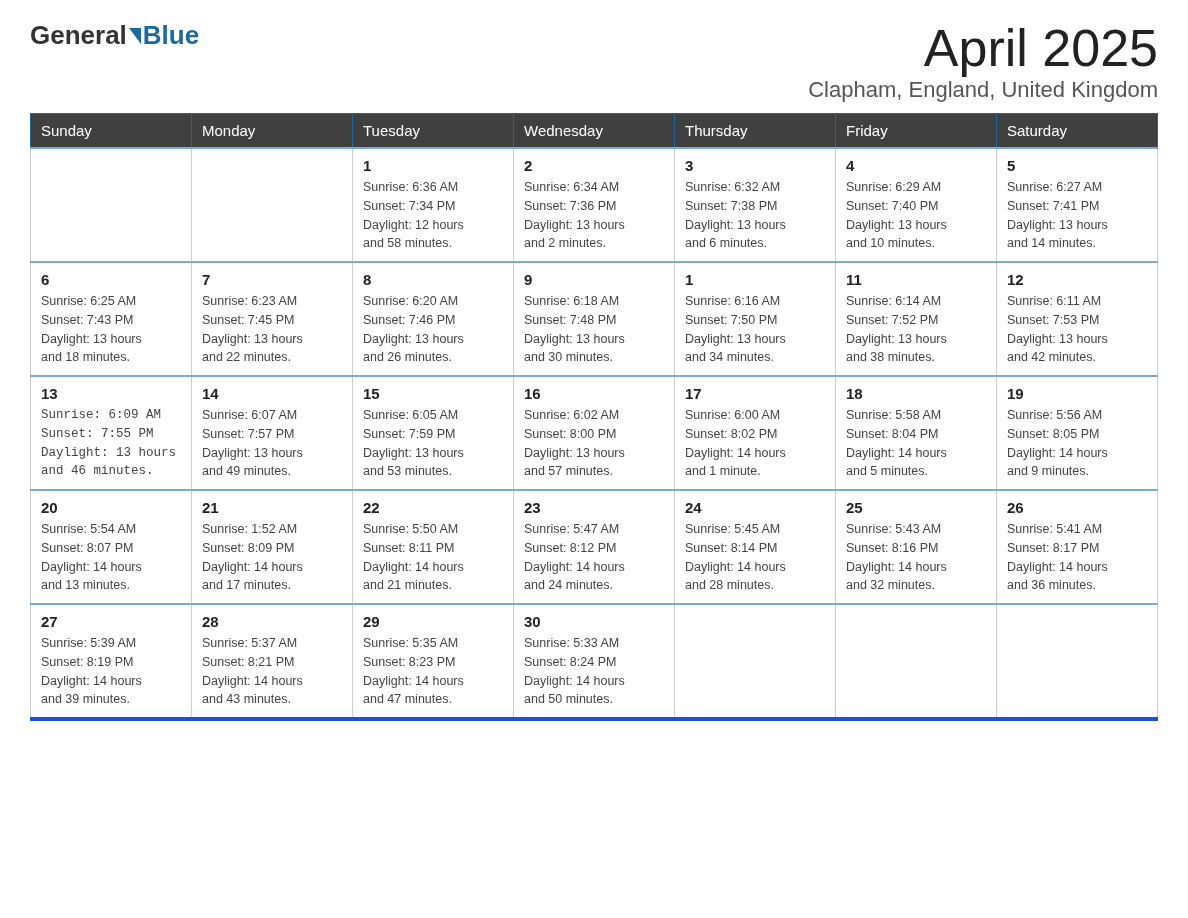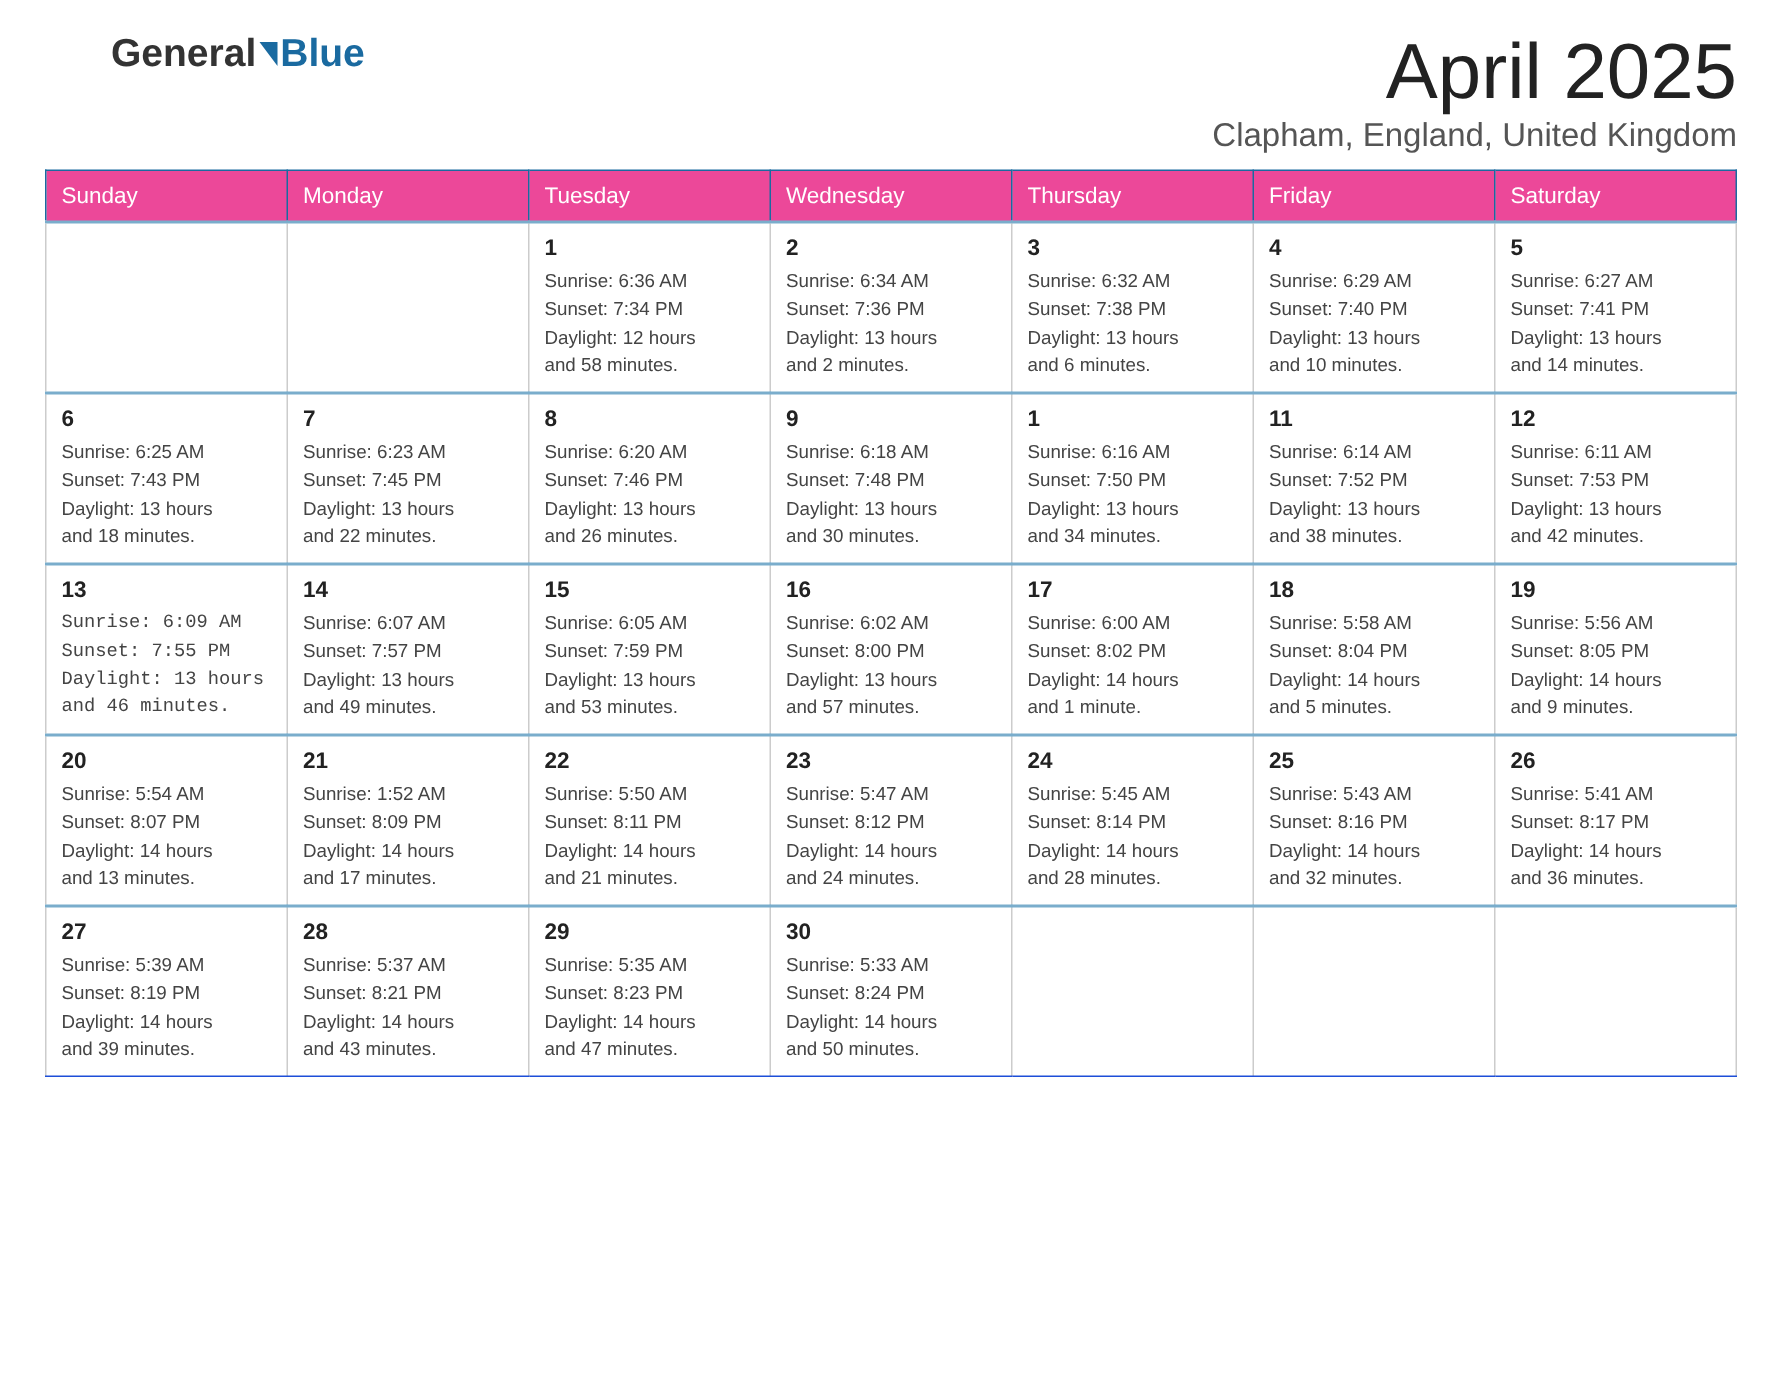--- a/index.html
+++ b/index.html
@@ -14,21 +14,20 @@
     .header {
       display: flex;
       justify-content: space-between;
       align-items: flex-start;
       margin-bottom: 10px;
     }
     .logo {
       display: flex;
       flex-direction: column;
       align-items: flex-start;
-      margin-left: 44px;
     }
     .logo-text {
       display: flex;
       align-items: center;
       font-size: 26px;
       font-weight: bold;
       color: #333;
     }
     .logo-general { color: #333; }
     .logo-arrow {
@@ -56,39 +55,39 @@
       font-size: 22px;
       font-weight: normal;
       color: #555;
     }
     .calendar {
       width: 100%;
       border-collapse: collapse;
       border: 1px solid #aaa;
     }
     .calendar th {
-      background-color: #ec4899;
+      background-color: #404040;
       color: #fff;
       padding: 8px 10px;
       text-align: left;
       font-size: 15px;
       font-weight: normal;
       border: 1px solid #1a6aa0;
     }
     .calendar td {
       vertical-align: top;
       padding: 8px 10px;
       border: 1px solid #ccc;
       font-size: 12.5px;
       width: 14.28%;
       min-height: 110px;
       height: 110px;
     }
     .calendar tr:last-child td {
-      border-bottom: 1px solid #1d4ed8;
+      border-bottom: 4px solid #1d4ed8;
       margin-left: 24px;
     }
     .day-number {
       font-size: 15px;
       font-weight: bold;
       color: #222;
       display: block;
       margin-bottom: 4px;
     }
     .day-info {

